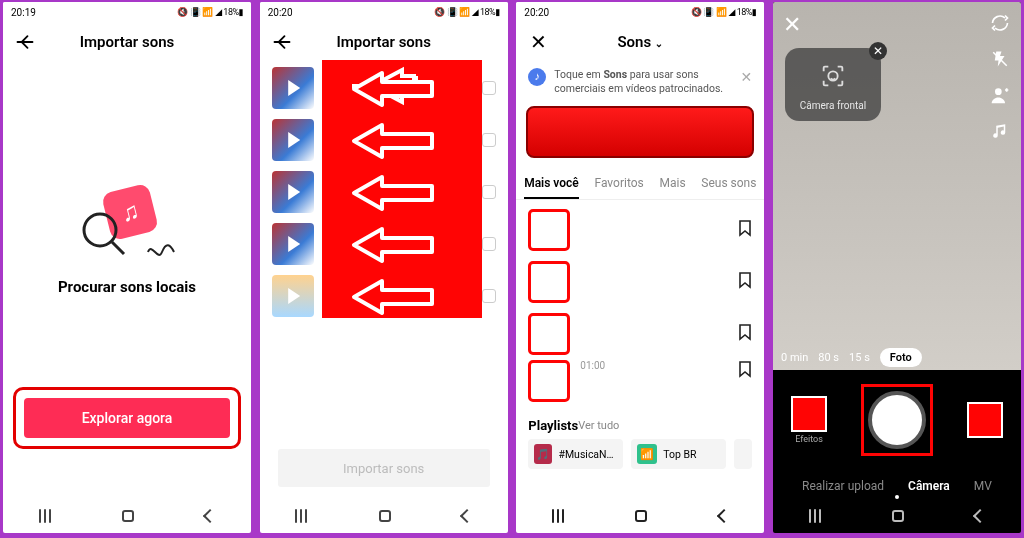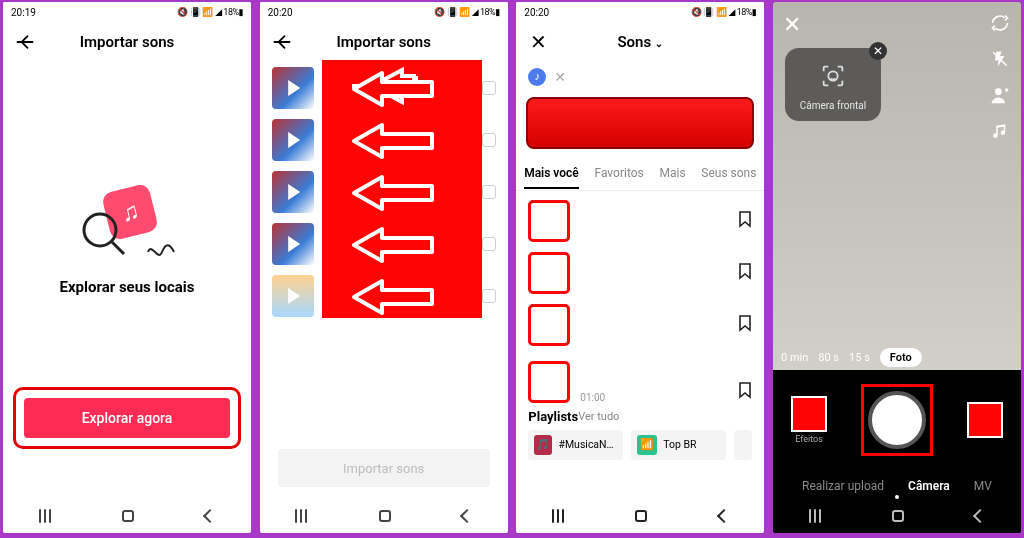--- a/index.html
+++ b/index.html
@@ -98,21 +98,21 @@
     <div style="position:relative;width:90px;height:80px;">
       <div style="position:absolute;left:24px;top:6px;width:48px;height:48px;background:#ff4b6e;border-radius:10px;transform:rotate(-14deg);display:flex;align-items:center;justify-content:center;color:#fff;font-size:24px;">♫</div>
       <svg style="position:absolute;left:-6px;top:24px;" width="60" height="60" viewBox="0 0 60 60" fill="none" stroke="#222" stroke-width="3">
           <circle cx="24" cy="24" r="16"></circle>
           <path d="M36 36l12 12"></path>
         </svg>
       <svg style="position:absolute;right:-4px;bottom:0;" width="30" height="20" viewBox="0 0 30 20" fill="none" stroke="#222" stroke-width="2">
           <path d="M2 10c4-10 10 10 14 0s8-8 12 0"></path>
         </svg>
     </div>
-    <div style="font-size:15px;font-weight:700;margin-top:16px;">Explorar seus locais</div>
+    <div style="font-size:15px;font-weight:700;margin-top:16px;">Procurar sons locais</div>
   </div>
 
   <div style="position:absolute;left:10px;right:10px;bottom:84px;">
     <div class="red-outline">
       <div class="pink-btn" style="margin:0;">Explorar agora</div>
     </div>
   </div>
 
   <div class="navbar">
     <div class="nav-lines">
@@ -209,20 +209,23 @@
       </div>
   </div>
   <div class="hdr">
     <div class="icon-btn" style="font-size:20px;font-weight:300;">✕</div>
     <span><span>Sons</span> <span style="font-size:10px;">⌄</span></span>
   </div>
 
 
   <div style="display:flex;align-items:flex-start;gap:8px;padding:6px 12px;font-size:10.5px;color:#555;line-height:1.35;">
     <div style="width:18px;height:18px;border-radius:50%;background:#4b7bec;color:#fff;display:flex;align-items:center;justify-content:center;font-size:11px;flex:none;">♪</div>
+    <div style="flex:1;">
+      <span>Toque em </span><b>Sons</b><span> para usar sons comerciais em vídeos patrocinados.</span>
+    </div>
     <div style="color:#aaa;font-size:14px;">✕</div>
   </div>
 
   <div style="margin:4px 10px 8px;height:52px;background:linear-gradient(#ff1a1a,#d40000);border:2px solid #8a0000;border-radius:8px;"></div>
 
   <div class="tabs" id="s3-tabs">
       <div class="active">Mais você</div>
       <div>Favoritos</div>
       <div>Mais</div>
       <div>Seus sons</div>
@@ -243,21 +246,21 @@
             <path d="M2 2h10v14l-5-4-5 4z"></path>
           </svg></div>
       </div>
       <div style="display: flex; align-items: center; gap: 10px; height: 52px;">
         <div style="width: 42px; height: 42px; border: 3px solid rgb(255, 4, 4); border-radius: 5px; background: rgb(255, 255, 255); flex: 0 0 auto;"></div>
         <div style="flex: 1 1 0%; font-size: 10px; color: rgb(153, 153, 153);"></div>
         <div><svg width="14" height="18" viewBox="0 0 14 18" fill="none" stroke="#222" stroke-width="1.6">
             <path d="M2 2h10v14l-5-4-5 4z"></path>
           </svg></div>
       </div>
-      <div style="display: flex; align-items: flex-end; gap: 10px; height: 52px;">
+      <div style="display: flex; align-items: flex-start; gap: 10px; height: 52px;">
         <div style="width: 42px; height: 42px; border: 3px solid rgb(255, 4, 4); border-radius: 5px; background: rgb(255, 255, 255); flex: 0 0 auto;"></div>
         <div style="flex: 1 1 0%; font-size: 10px; color: rgb(153, 153, 153);">01:00</div>
         <div><svg width="14" height="18" viewBox="0 0 14 18" fill="none" stroke="#222" stroke-width="1.6">
             <path d="M2 2h10v14l-5-4-5 4z"></path>
           </svg></div>
       </div>
     </div>
 
   <div style="display:flex;justify-content:flex-start;align-items:center;padding:6px 12px 2px;">
     <span style="font-size:13px;font-weight:700;">Playlists</span>

